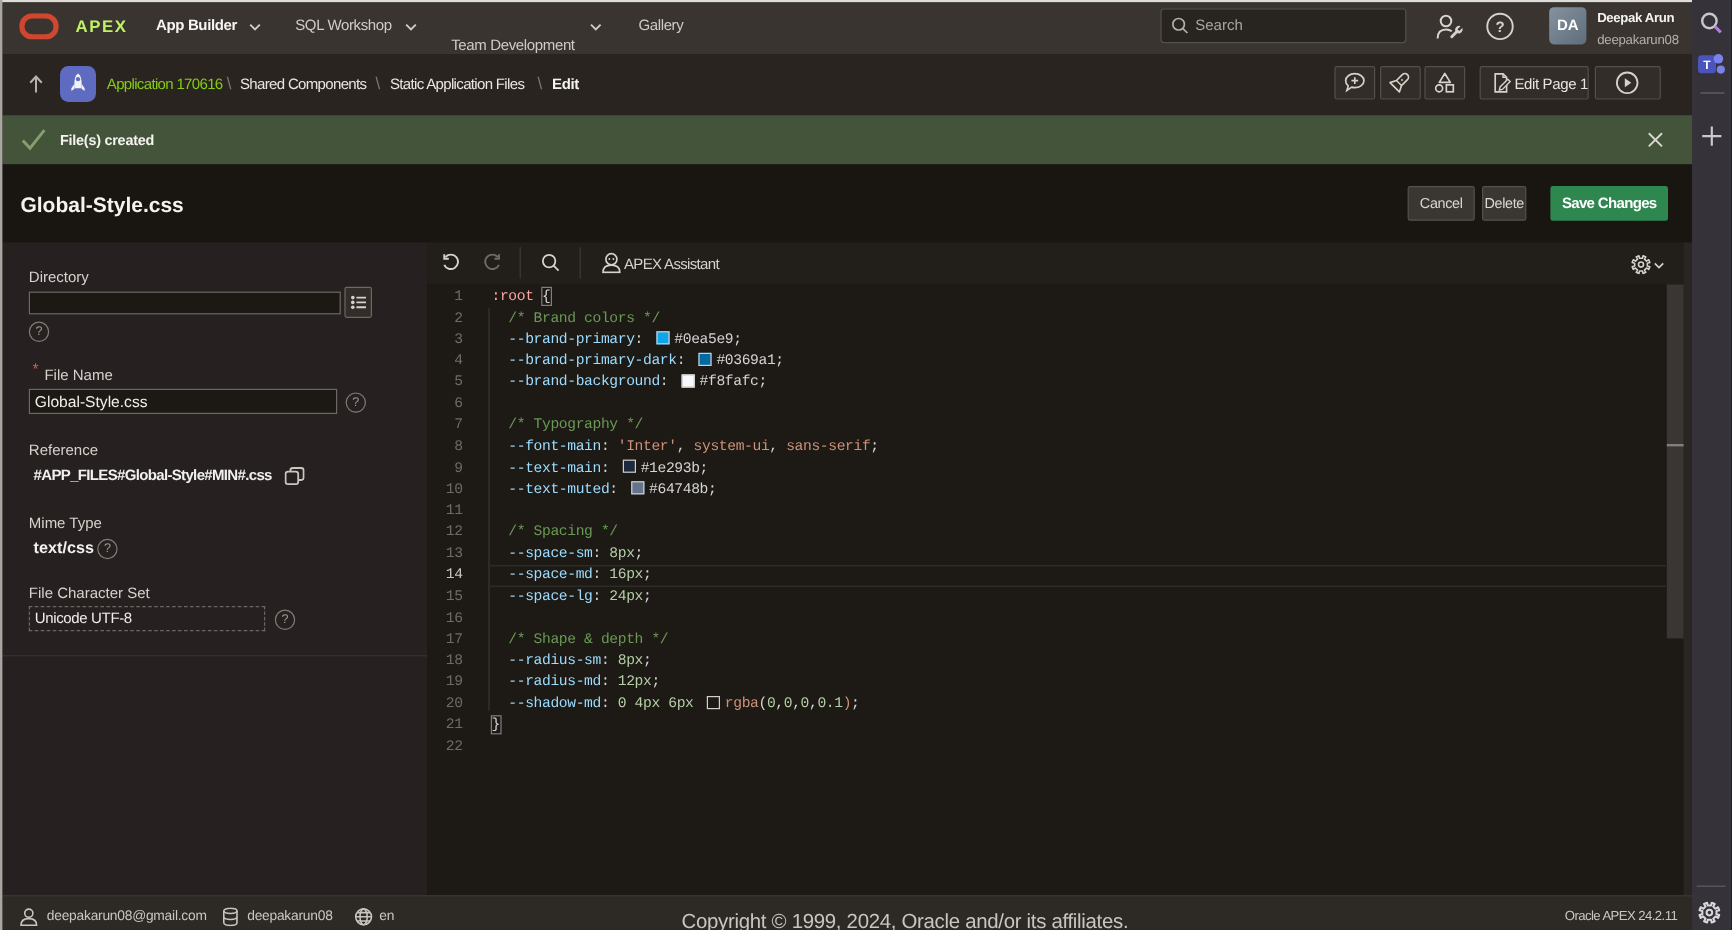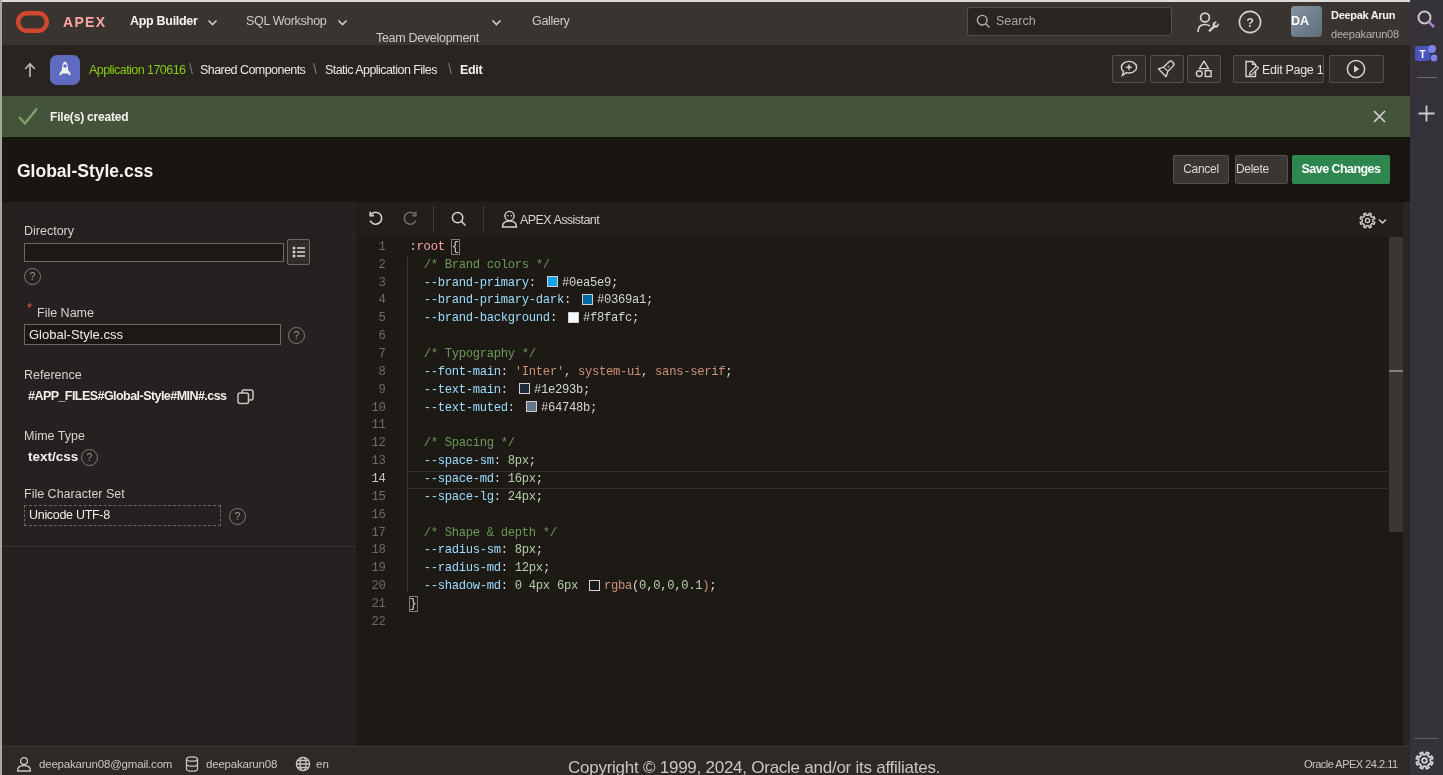--- a/index.html
+++ b/index.html
@@ -43,21 +43,21 @@
 <div class="abs" id="edtoolbar"></div>
 <div class="abs" id="editor"></div>
 <div class="abs" id="rightcol"></div>
 <div class="abs" id="footer"></div>
 <div class="abs" id="edgestrip"></div>
 <div class="abs" id="leftborder"></div>
 
 <svg class="abs" style="left:16px;top:11px;" width="33" height="22">
     <rect x="2.2" y="2.2" width="28.6" height="17.6" rx="8.8" fill="none" stroke="#d0472f" stroke-width="4.4"></rect>
   </svg>
-<div class="abs" style="left:63px;top:14px;color:#fca5a5;font-size:14px;font-weight:bold;letter-spacing:1.3px;">APEX</div>
+<div class="abs" style="left:63px;top:14px;color:#bef264;font-size:14px;font-weight:bold;letter-spacing:1.3px;">APEX</div>
 <div class="abs navitem navbold" style="left:130px;">App Builder</div>
 <svg class="abs chev" style="left:207px;" width="11" height="8">
     <path d="M1.5 1.5 L5.5 5.5 L9.5 1.5" fill="none" stroke="#cfcbc6" stroke-width="1.6"></path>
   </svg>
 <div class="abs navitem" style="left:246px;">SQL Workshop</div>
 <svg class="abs chev" style="left:337px;" width="11" height="8">
     <path d="M1.5 1.5 L5.5 5.5 L9.5 1.5" fill="none" stroke="#cfcbc6" stroke-width="1.6"></path>
   </svg>
 <div class="abs navitem" style="left:376px;margin-top:17px;">Team Development</div>
 <svg class="abs chev" style="left:491px;" width="11" height="8">
@@ -81,21 +81,21 @@
       <rect x="-1.05" y="-8" width="2.1" height="5" fill="#393430"></rect>
     </g>
   </svg>
 
 <svg class="abs" style="left:1238px;top:10px;" width="24" height="24">
     <circle cx="12" cy="12" r="10.6" fill="none" stroke="#d5d1cc" stroke-width="1.6"></circle>
     <text x="12" y="16.5" font-size="12.5" font-weight="bold" fill="#d5d1cc" text-anchor="middle" font-family="Liberation Sans">?</text>
   </svg>
 
 <div class="abs" style="left:1291px;top:6px;width:31px;height:31px;border-radius:4px;background:linear-gradient(135deg,#8593a1 0%,#74828f 45%,#5f6d7a 100%);"></div>
-<div class="abs" style="left:1291px;top:14px;width:15px;color:#fff;font-size:12.5px;font-weight:bold;text-align:center;">DA</div>
+<div class="abs" style="left:1291px;top:14px;width:31px;color:#fff;font-size:12.5px;font-weight:bold;text-align:center;">DA</div>
 <div class="abs" style="left:1331px;top:9px;color:#f5f3f1;font-size:11px;font-weight:bold;letter-spacing:-0.3px;">Deepak Arun</div>
 <div class="abs" style="left:1331px;top:28px;color:#b4b0aa;font-size:11px;letter-spacing:-0.2px;">deepakarun08</div>
 
 <svg class="abs" style="left:23px;top:62px;" width="14" height="16">
     <path d="M7 15 L7 2 M2.2 7 L7 1.8 L11.8 7" fill="none" stroke="#b5b1ab" stroke-width="1.7"></path>
   </svg>
 <div class="abs" style="left:50px;top:55px;width:30px;height:30px;border-radius:7px;background:#5f6bc0;"></div>
 <svg class="abs" style="left:57px;top:60px;" width="16" height="19" viewBox="0 0 16 19">
     <path d="M8 1.2 C10.4 3 11 6 11 9 L11 13.6 L5 13.6 L5 9 C5 6 5.6 3 8 1.2 Z" fill="#f2f2f5"></path>
     <path d="M5 9.8 L2.5 13.6 L2.5 15.8 L5 13.9 Z" fill="#f2f2f5"></path>
@@ -145,21 +145,21 @@
 <svg class="abs" style="left:17px;top:106px;" width="22" height="20">
     <path d="M2 11 L8 17.5 L20 2.5" fill="none" stroke="#84a06b" stroke-width="2.4"></path>
   </svg>
 <div class="abs" style="left:50px;top:110px;color:#f4f3f0;font-size:12px;font-weight:bold;letter-spacing:-0.2px;">File(s) created</div>
 <svg class="abs" style="left:1372px;top:109px;" width="15" height="15">
     <path d="M2 2 L13 13 M13 2 L2 13" stroke="#d9d6d2" stroke-width="1.6"></path>
   </svg>
 
 <div class="abs" style="left:17px;top:161px;color:#f5f3f0;font-size:17.5px;font-weight:bold;">Global-Style.css</div>
 <div class="abs" style="left:1173px;top:155px;width:56px;height:29px;border:1px solid #55504b;border-radius:2px;background:#3a3632;color:#dbd8d4;font-size:12px;letter-spacing:-0.3px;text-align:center;line-height:27px;">Cancel</div>
-<div class="abs" style="left:1235px;top:155px;width:53px;height:29px;border:1px solid #55504b;border-radius:2px;background:#3a3632;color:#dbd8d4;font-size:12px;letter-spacing:-0.3px;text-align:left;line-height:27px;">Delete</div>
+<div class="abs" style="left:1235px;top:155px;width:37px;height:29px;border:1px solid #55504b;border-radius:2px;background:#3a3632;color:#dbd8d4;font-size:12px;letter-spacing:-0.3px;text-align:center;line-height:27px;">Delete</div>
 <div class="abs" style="left:1292px;top:155px;width:98px;height:29px;border-radius:2px;background:#2f8750;color:#ffffff;font-size:12.5px;font-weight:bold;letter-spacing:-0.55px;text-align:center;line-height:29px;">Save Changes</div>
 
 <div class="abs lbl" style="left:24px;top:224px;">Directory</div>
 <div class="abs" style="left:24px;top:243px;width:260px;height:19px;background:#1c1915;border:1px solid #6e6862;"></div>
 <div class="abs" style="left:287px;top:239px;width:23px;height:26px;background:#322d28;border:1px solid #6e6862;border-radius:2px;"></div>
 <svg class="abs" style="left:292px;top:246px;" width="13" height="12">
     <circle cx="2" cy="2" r="1.5" fill="#d5d1cc"></circle>
     <circle cx="2" cy="6" r="1.5" fill="#d5d1cc"></circle>
     <circle cx="2" cy="10" r="1.5" fill="#d5d1cc"></circle>
     <line x1="5" y1="2" x2="13" y2="2" stroke="#d5d1cc" stroke-width="1.6"></line>

